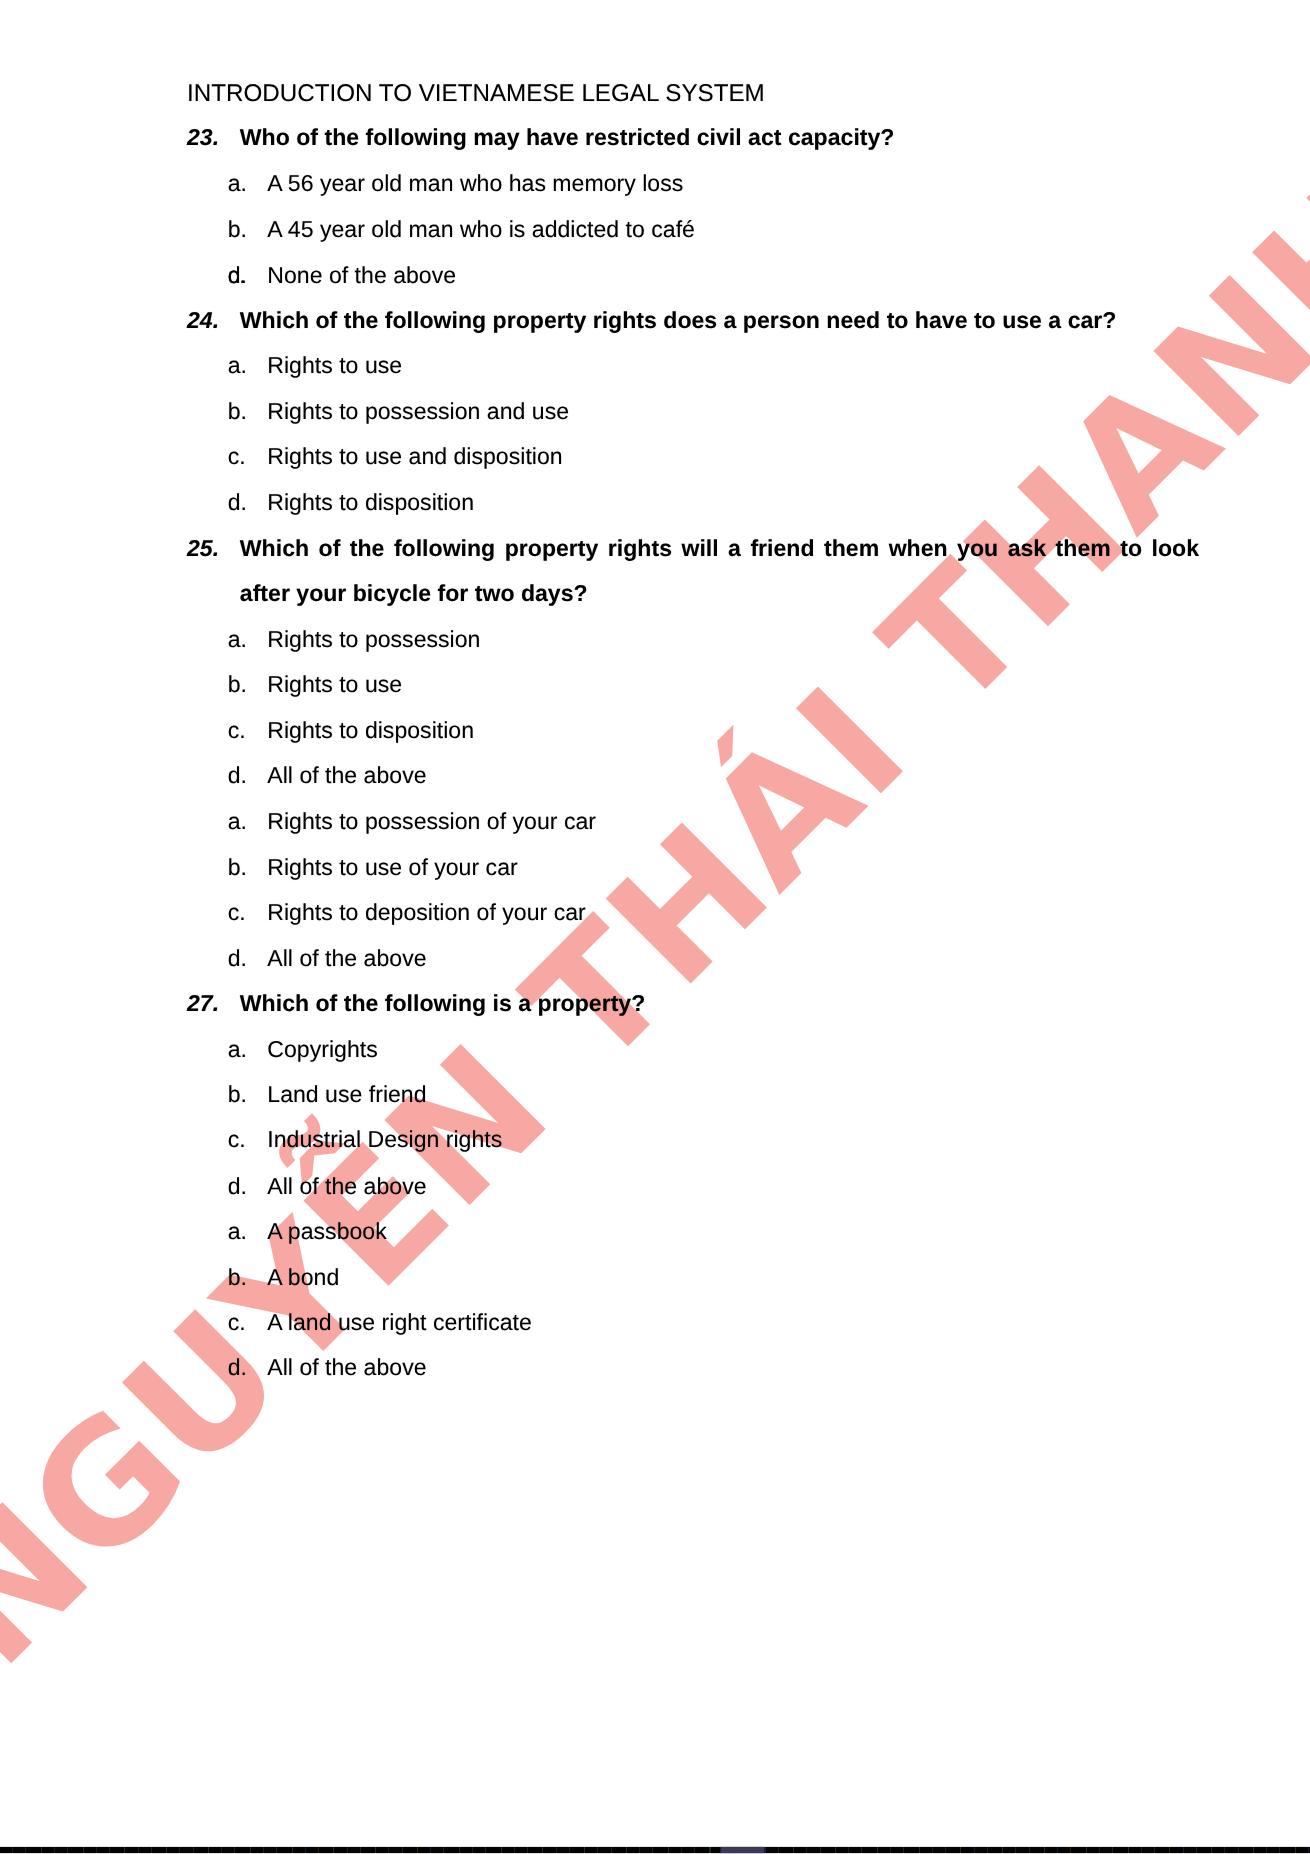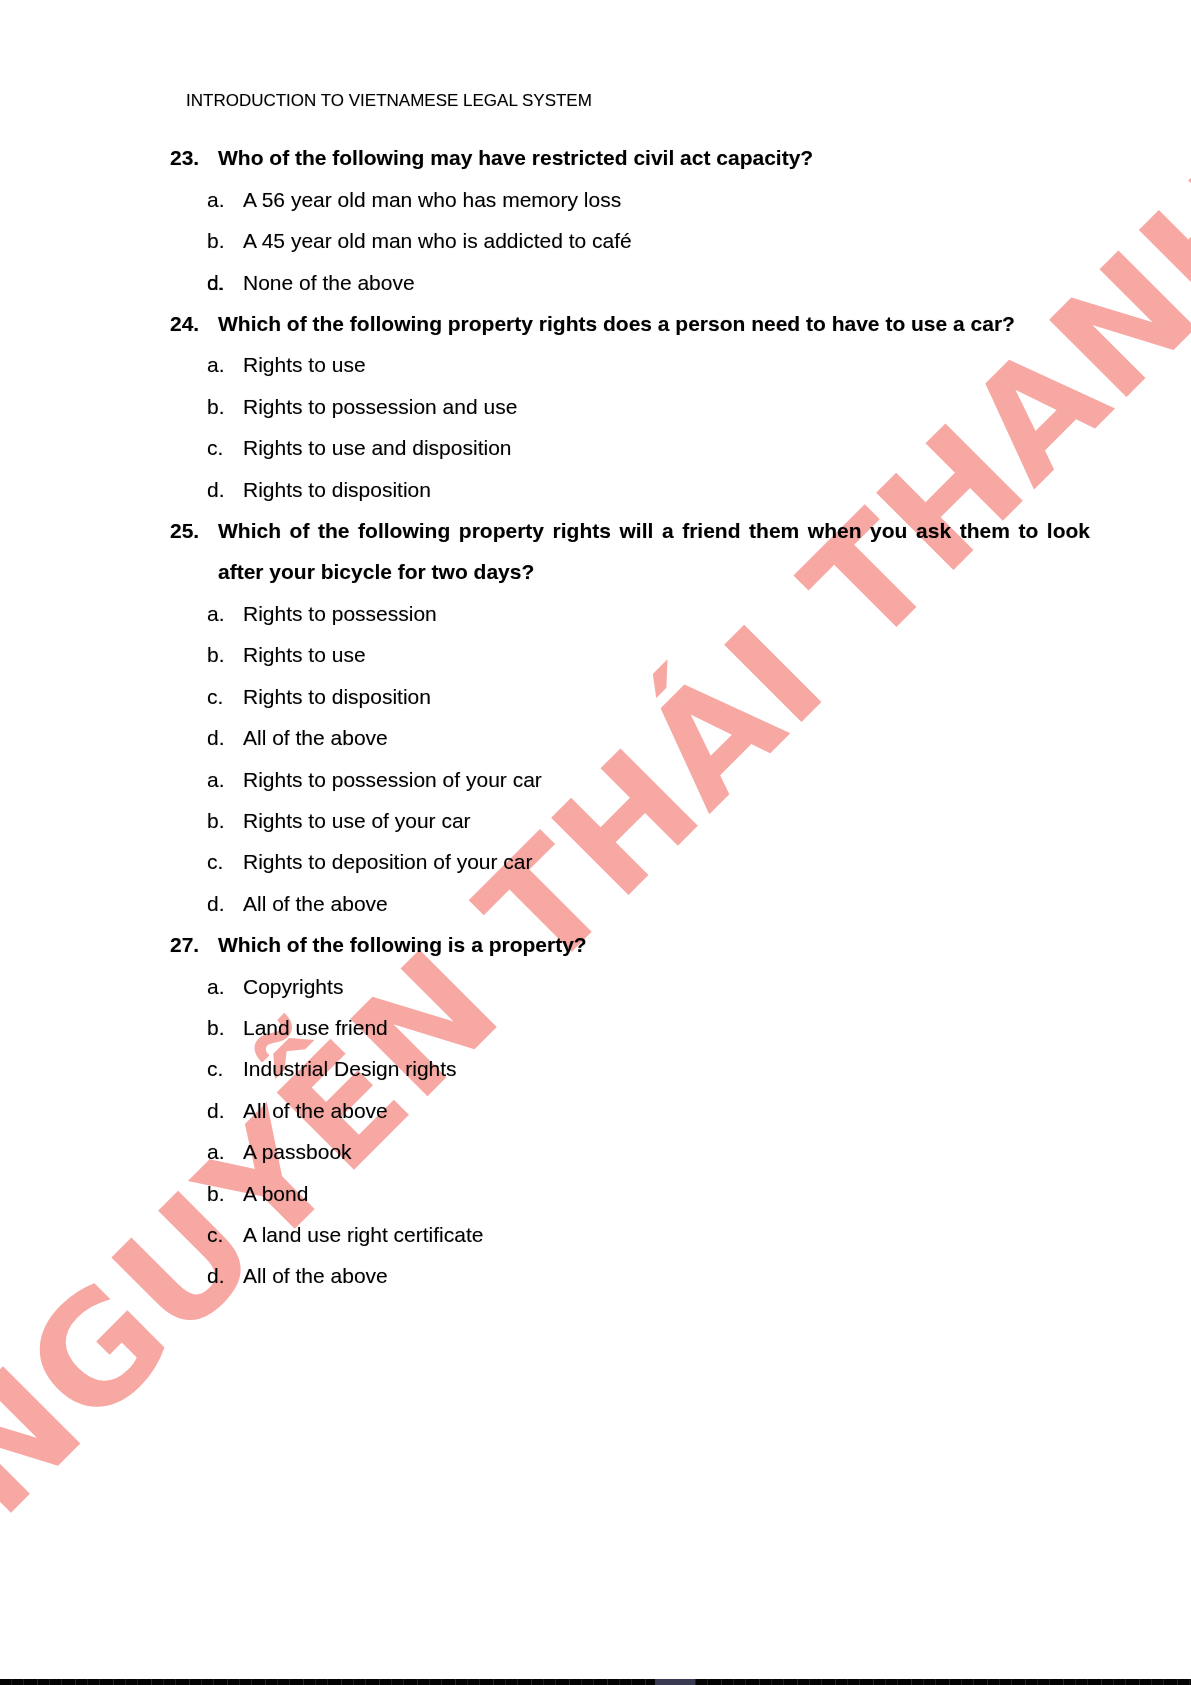--- a/index.html
+++ b/index.html
@@ -29,38 +29,39 @@
     position: absolute;
     left: 170px;
     top: 64px;
     width: 920px;
     z-index: 1;
     font-size: 21px;
     line-height: 41.4px;
     text-shadow: 0 0 1px rgba(60,60,60,0.35);
   }
   .doc-header {
-    font-size: 17px;
+    font-size: 22px;
     line-height: 41.4px;
-    margin: 16px;
+    margin: 0;
     font-weight: normal;
   }
   .question { margin: 0; }
   .q-text {
     margin: 0;
     font-weight: bold;
     text-align: justify;
     padding-left: 48px;
     text-indent: -48px;
   }
   .q-num {
     display: inline-block;
     width: 48px;
     text-indent: 0;
     font-weight: bold;
+    font-style: italic;
   }
   .option {
     position: relative;
     padding-left: 73px;
     margin: 0;
   }
   .opt-letter {
     position: absolute;
     left: 37px;
     top: 0;

